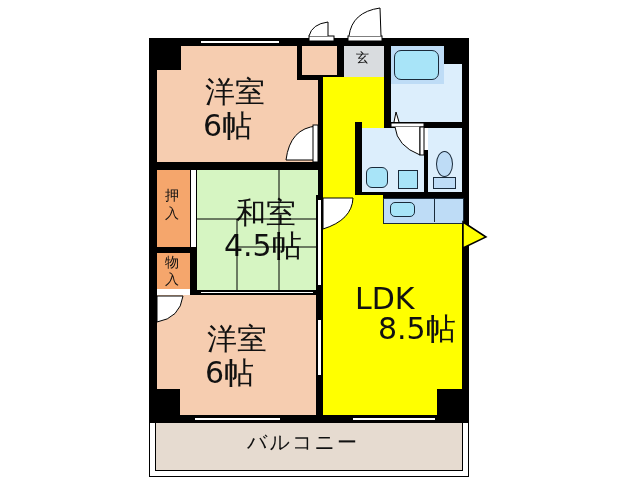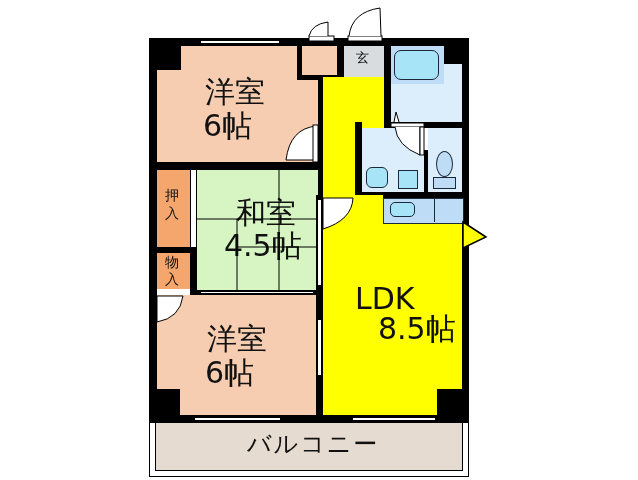--- a/index.html
+++ b/index.html
@@ -13,21 +13,21 @@
   .fixture { position:absolute; border:1.5px solid #1a2a3a; box-sizing:border-box; }
   .win { position:absolute; background:#fff; border-top:1px solid #000; border-bottom:1px solid #000; box-sizing:border-box; }
   .winv { position:absolute; background:#fff; border-left:1px solid #000; border-right:1px solid #000; box-sizing:border-box; }
   svg { position:absolute; left:0; top:0; }
 </style>
 </head>
 <body>
 
 <div class="abs" style="left:149px;top:421px;width:320px;height:56px;border:1px solid #000;background:#fff;"></div>
 <div class="abs" style="left:155px;top:421px;width:308px;height:50px;border:1px solid #000;background:#E6DBD0;"></div>
-<div class="label" style="left:247px;top:432px;font-size:24px;letter-spacing:2px;">バルコニー</div>
+<div class="label" style="left:247px;top:432px;font-size:20px;letter-spacing:2px;">バルコニー</div>
 
 <div class="wall" style="left:149px;top:38px;width:320px;height:8px;"></div>
 <div class="wall" style="left:149px;top:38px;width:8px;height:385px;"></div>
 <div class="wall" style="left:462px;top:38px;width:7px;height:385px;"></div>
 <div class="wall" style="left:149px;top:415px;width:320px;height:8px;"></div>
 
 <div class="room" style="left:157px;top:46px;width:161px;height:116px;background:#F6CDB0;"></div>
 <div class="wall" style="left:157px;top:46px;width:24px;height:24px;"></div>
 <div class="label big" style="left:205px;top:76px;">洋室</div>
 <div class="label big" style="left:203px;top:110px;">6帖</div>

